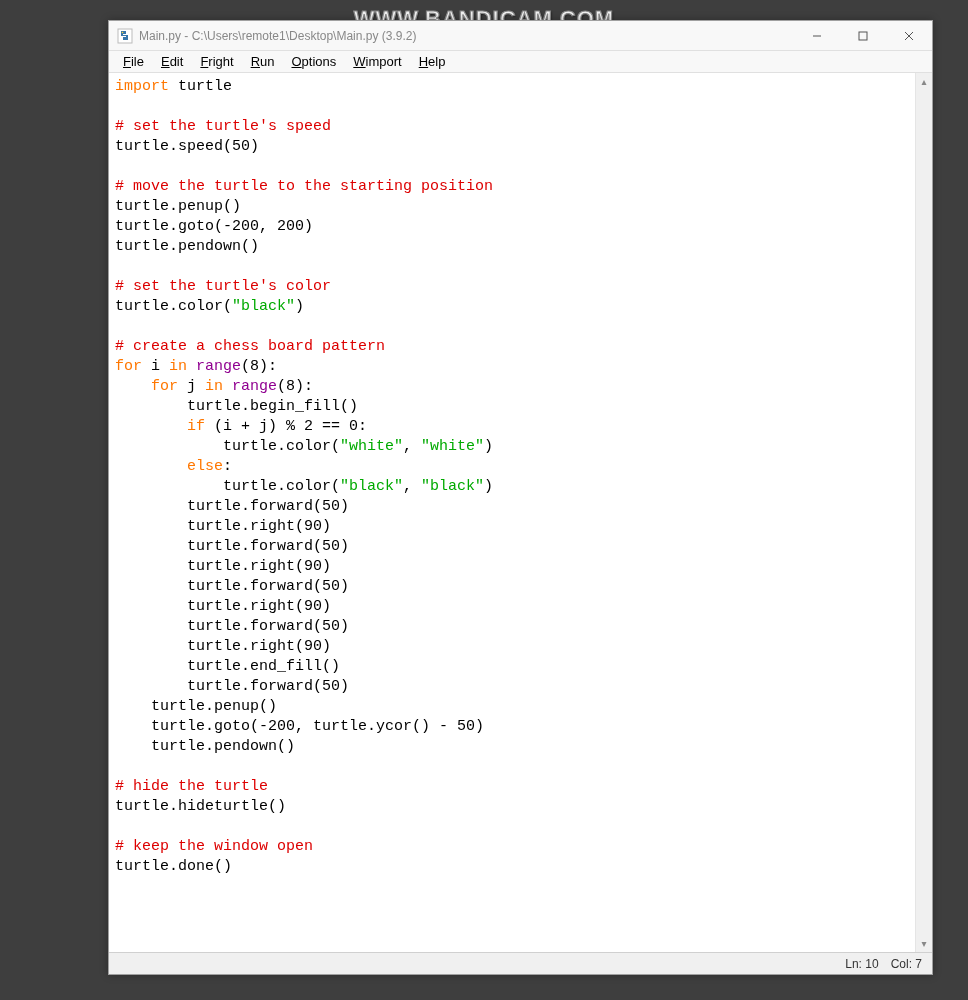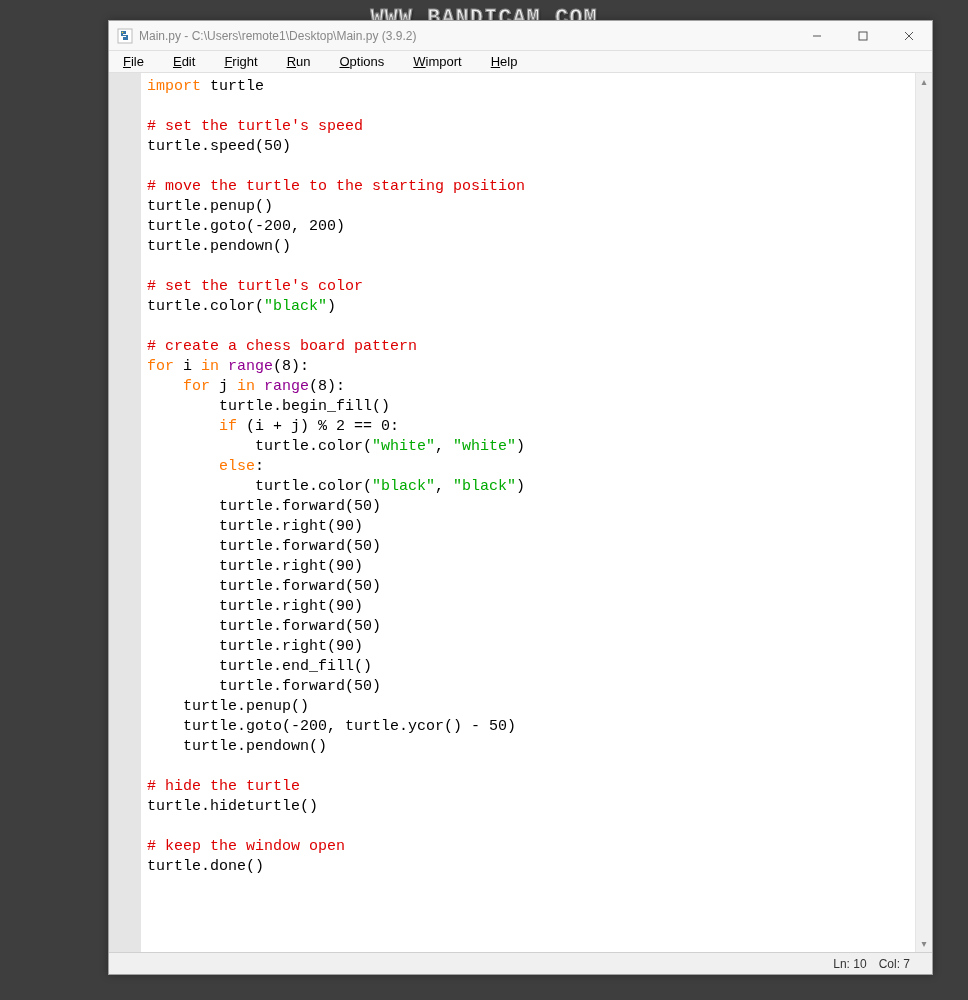--- a/index.html
+++ b/index.html
@@ -48,35 +48,34 @@
     align-items: center;
     justify-content: center;
     color: #555;
   }
   .menubar {
     height: 22px;
     background: #f8f8f8;
     display: flex;
     align-items: center;
     padding: 0 6px;
-    gap: 13px;
+    gap: 1px;
     font-size: 13px;
     color: #000;
     border-bottom: 1px solid #e0e0e0;
   }
   .menubar .menu-item {
     padding: 2px 8px;
   }
   .menubar .menu-item .ul { text-decoration: underline; }
   .editor-wrap {
     flex: 1;
     display: flex;
     overflow: hidden;
     background: #fff;
-    margin-left: 32px;
   }
   .editor {
     flex: 1;
     padding: 4px 6px;
     font-family: "Courier New", monospace;
     font-size: 15px;
     line-height: 20px;
     white-space: pre;
     overflow: hidden;
     color: #000;
@@ -99,37 +98,37 @@
   }
   .scroll-arrow.up { top: 0; }
   .scroll-arrow.down { bottom: 0; }
   .statusbar {
     height: 22px;
     background: #f0f0f0;
     border-top: 1px solid #d0d0d0;
     display: flex;
     align-items: center;
     justify-content: flex-end;
-    padding: 0 22px;
+    padding: 0 10px;
     font-size: 12px;
     color: #333;
   }
   .statusbar .sep { width: 12px; }
   
   .kw-orange { color: #ff7700; }
   .comment  { color: #dd0000; }
   .strlit   { color: #00aa00; }
   .builtin  { color: #900090; }
   
   .watermark {
     position: absolute;
     top: 6px;
     left: 50%;
     transform: translateX(-50%);
-    font-family: Liberation Mono, monospace;
+    font-family: Liberation Sans, sans-serif;
     font-size: 22px;
     font-weight: 900;
     letter-spacing: 1px;
     color: #f2f2f2;
     -webkit-text-stroke: 1.2px #888;
     text-shadow: 1px 1px 2px rgba(0,0,0,0.6);
     pointer-events: none;
   }
 </style>
 </head>

